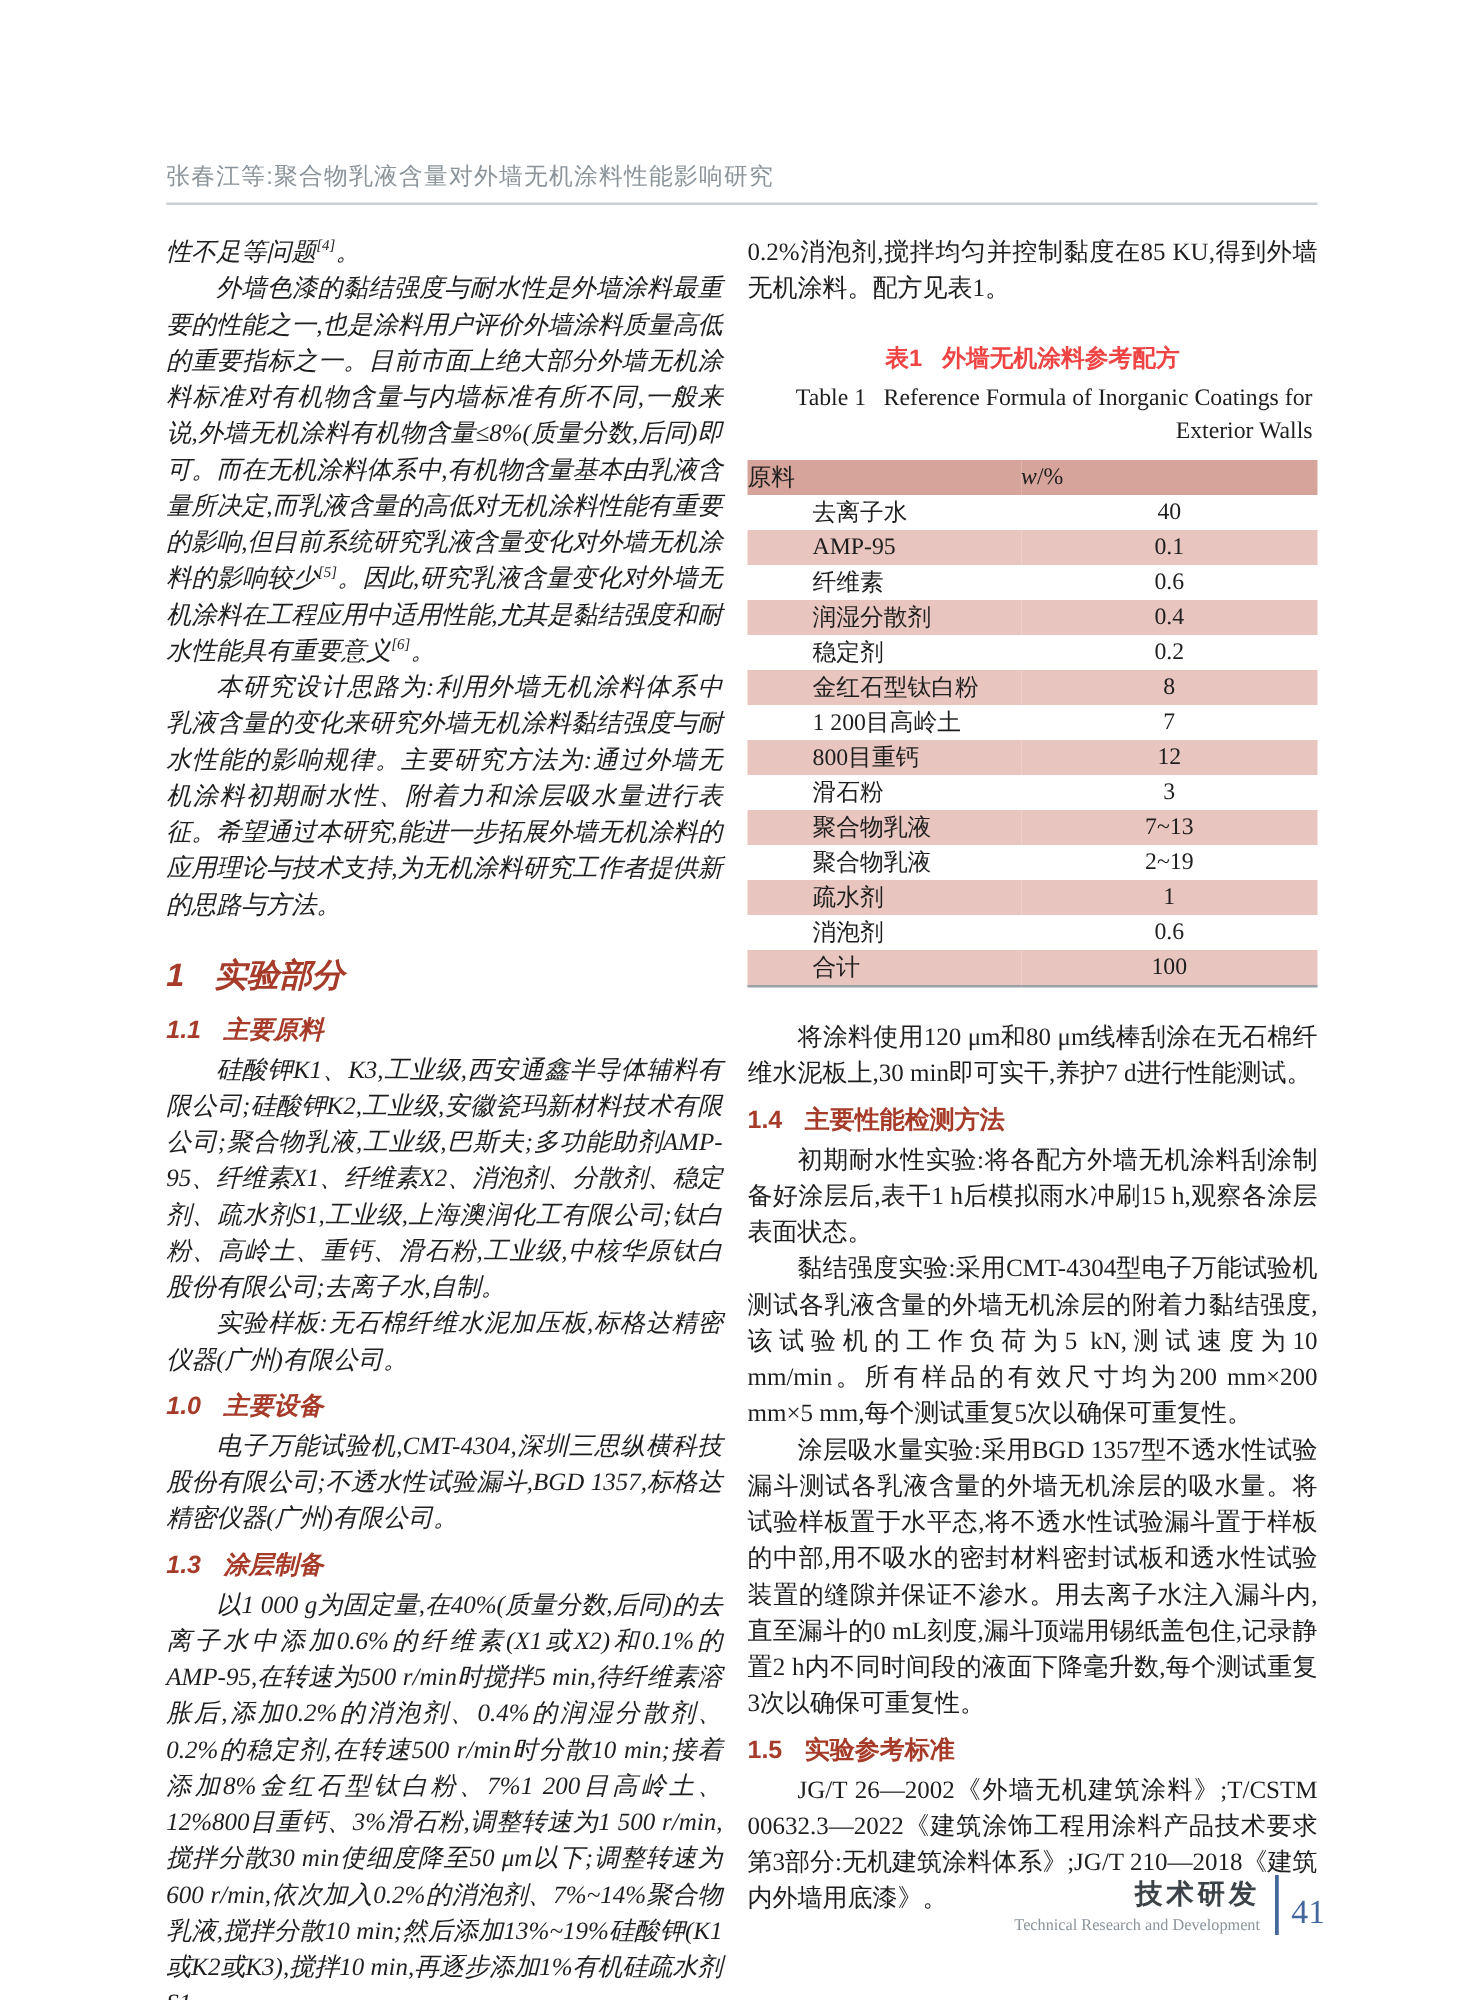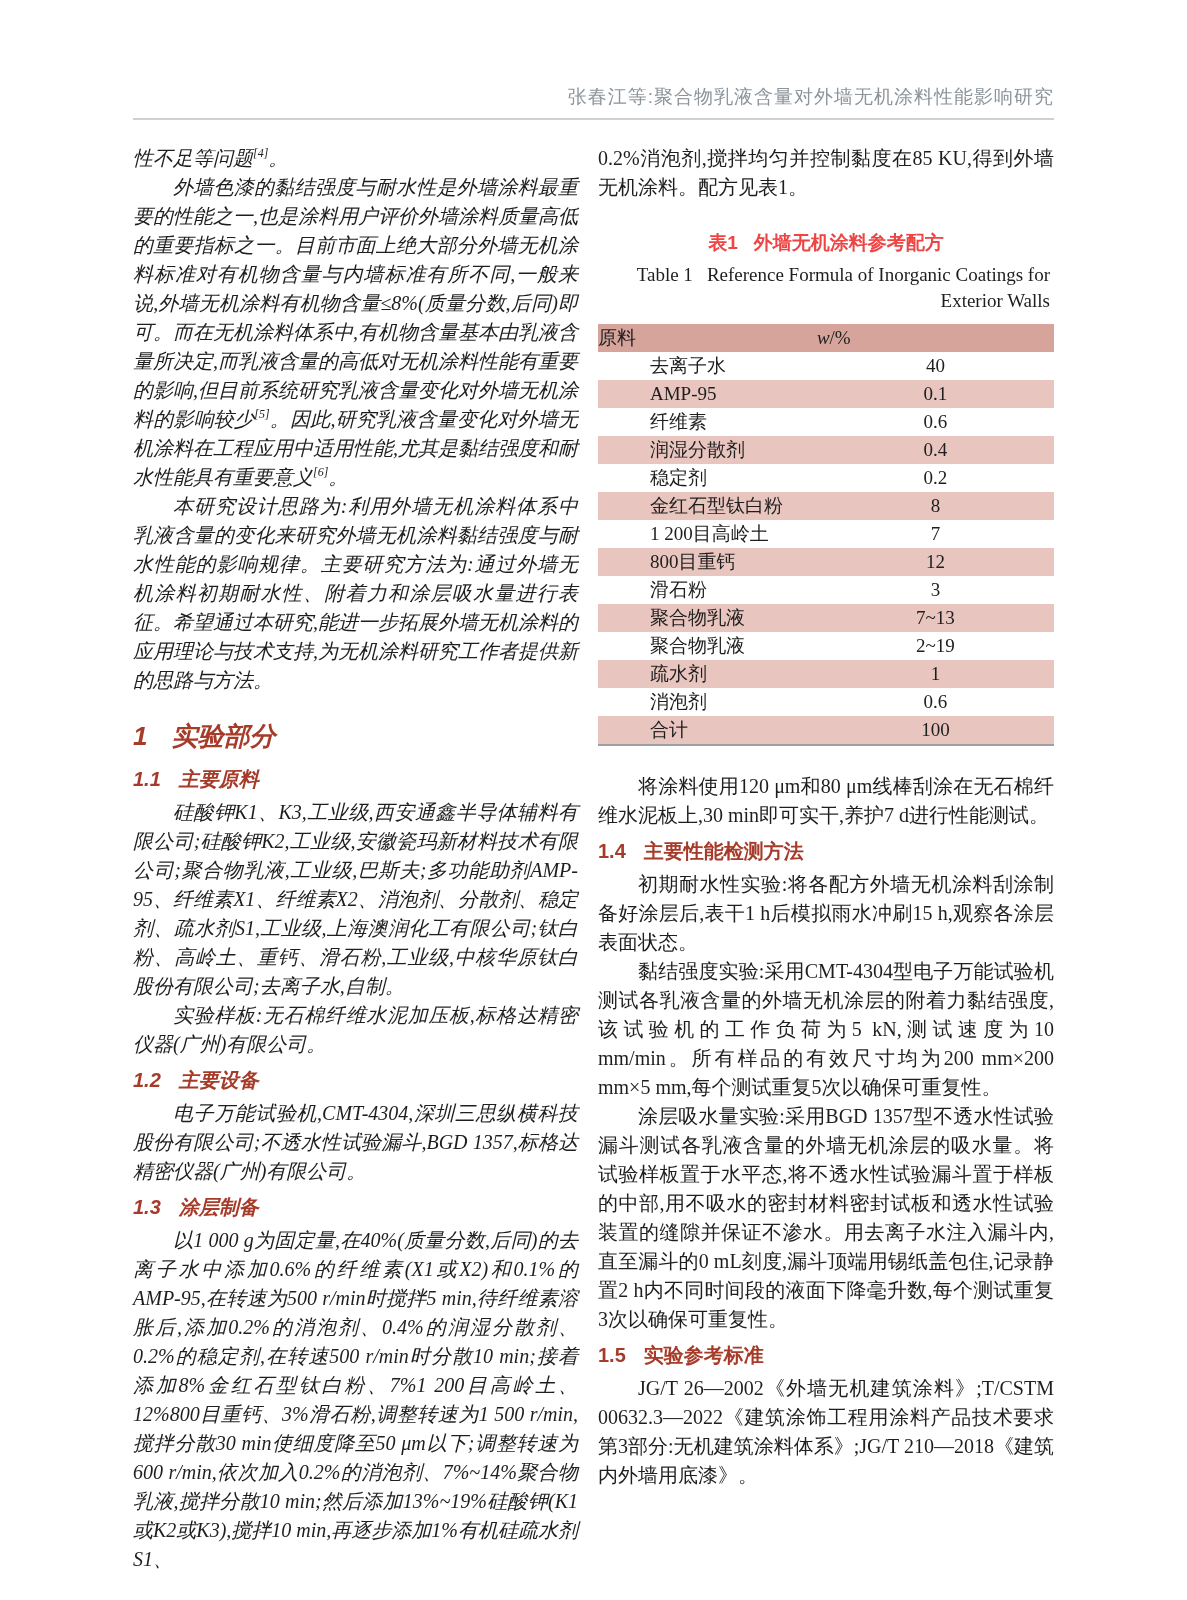--- a/index.html
+++ b/index.html
@@ -1,18 +1,18 @@
 <!DOCTYPE html>
 <html><head>
 <meta charset="utf-8">
 <style>
   html,body{margin:0;padding:0;background:#ffffff;}
   .page{position:relative;width:1187px;height:1600px;margin:0 auto;background:#fff;overflow:hidden;
         font-family:"Liberation Serif","DejaVu Serif",serif;color:var(--text,#1e1e1e);}
-  .header{padding:84px 133px 0 133px;text-align:right;}
+  .header{padding:84px 133px 0 133px;margin-top:44px;}
   .running-title{font-family:"Liberation Sans","DejaVu Sans",sans-serif;font-size:19px;color:var(--gray,#8b949b);letter-spacing:1px;}
   .header-rule{margin:8px 133px 0 133px;border:none;border-top:2px solid var(--rule,#ccd1d5);height:0;}
   .content{display:flex;gap:20px;padding:24px 133px 0 133px;box-sizing:border-box;}
   .col{box-sizing:border-box;}
   .col-left{width:445px;flex:0 0 445px;font-style:italic;}
   .col-right{flex:1;min-width:0;}
   p.body{margin:0;font-size:20px;line-height:29px;text-align:justify;text-indent:2em;}
   p.body.noindent{text-indent:0;}
   sup{font-size:12px;line-height:0;vertical-align:super;}
   .h1{margin:24px 0 12px 0;font-family:"Liberation Sans","DejaVu Sans",sans-serif;font-weight:bold;
@@ -54,21 +54,21 @@
 
   <div class="content">
     <div class="col col-left" id="col-left">
         <p class="body noindent">性不足等问题<sup>[4]</sup>。</p>
         <p class="body">外墙色漆的黏结强度与耐水性是外墙涂料最重要的性能之一,也是涂料用户评价外墙涂料质量高低的重要指标之一。目前市面上绝大部分外墙无机涂料标准对有机物含量与内墙标准有所不同,一般来说,外墙无机涂料有机物含量≤8%(质量分数,后同)即可。而在无机涂料体系中,有机物含量基本由乳液含量所决定,而乳液含量的高低对无机涂料性能有重要的影响,但目前系统研究乳液含量变化对外墙无机涂料的影响较少<sup>[5]</sup>。因此,研究乳液含量变化对外墙无机涂料在工程应用中适用性能,尤其是黏结强度和耐水性能具有重要意义<sup>[6]</sup>。</p>
         <p class="body">本研究设计思路为:利用外墙无机涂料体系中乳液含量的变化来研究外墙无机涂料黏结强度与耐水性能的影响规律。主要研究方法为:通过外墙无机涂料初期耐水性、附着力和涂层吸水量进行表征。希望通过本研究,能进一步拓展外墙无机涂料的应用理论与技术支持,为无机涂料研究工作者提供新的思路与方法。</p>
         <div class="h1"><span class="hnum">1</span><span>实验部分</span></div>
         <div class="h2"><span class="hnum">1.1</span><span>主要原料</span></div>
         <p class="body">硅酸钾K1、K3,工业级,西安通鑫半导体辅料有限公司;硅酸钾K2,工业级,安徽瓷玛新材料技术有限公司;聚合物乳液,工业级,巴斯夫;多功能助剂AMP-95、纤维素X1、纤维素X2、消泡剂、分散剂、稳定剂、疏水剂S1,工业级,上海澳润化工有限公司;钛白粉、高岭土、重钙、滑石粉,工业级,中核华原钛白股份有限公司;去离子水,自制。</p>
         <p class="body">实验样板:无石棉纤维水泥加压板,标格达精密仪器(广州)有限公司。</p>
-        <div class="h2"><span class="hnum">1.2</span><span>主要设备</span></div>
+        <div class="h2"><span class="hnum">1.0</span><span>主要设备</span></div>
         <p class="body">电子万能试验机,CMT-4304,深圳三思纵横科技股份有限公司;不透水性试验漏斗,BGD 1357,标格达精密仪器(广州)有限公司。</p>
         <div class="h2"><span class="hnum">1.3</span><span>涂层制备</span></div>
         <p class="body">以1 000 g为固定量,在40%(质量分数,后同)的去离子水中添加0.6%的纤维素(X1或X2)和0.1%的AMP-95,在转速为500 r/min时搅拌5 min,待纤维素溶胀后,添加0.2%的消泡剂、0.4%的润湿分散剂、0.2%的稳定剂,在转速500 r/min时分散10 min;接着添加8%金红石型钛白粉、7%1 200目高岭土、12%800目重钙、3%滑石粉,调整转速为1 500 r/min,搅拌分散30 min使细度降至50 μm以下;调整转速为600 r/min,依次加入0.2%的消泡剂、7%~14%聚合物乳液,搅拌分散10 min;然后添加13%~19%硅酸钾(K1或K2或K3),搅拌10 min,再逐步添加1%有机硅疏水剂S1、</p>
       </div>
     <div class="col col-right" id="col-right">
         <p class="body noindent">0.2%消泡剂,搅拌均匀并控制黏度在85 KU,得到外墙无机涂料。配方见表1。</p>
         <div class="table-block">
           <div class="tcap-zh"><span class="tlabel">表1</span><span>外墙无机涂料参考配方</span></div>
           <div class="tcap-en"><span class="tlabel">Table 1</span><span>Reference Formula of Inorganic Coatings for Exterior Walls</span></div>
           <table class="ftable">
@@ -145,13 +145,21 @@
         <p class="body">将涂料使用120 μm和80 μm线棒刮涂在无石棉纤维水泥板上,30 min即可实干,养护7 d进行性能测试。</p>
         <div class="h2"><span class="hnum">1.4</span><span>主要性能检测方法</span></div>
         <p class="body">初期耐水性实验:将各配方外墙无机涂料刮涂制备好涂层后,表干1 h后模拟雨水冲刷15 h,观察各涂层表面状态。</p>
         <p class="body">黏结强度实验:采用CMT-4304型电子万能试验机测试各乳液含量的外墙无机涂层的附着力黏结强度,该试验机的工作负荷为5 kN,测试速度为10 mm/min。所有样品的有效尺寸均为200 mm×200 mm×5 mm,每个测试重复5次以确保可重复性。</p>
         <p class="body">涂层吸水量实验:采用BGD 1357型不透水性试验漏斗测试各乳液含量的外墙无机涂层的吸水量。将试验样板置于水平态,将不透水性试验漏斗置于样板的中部,用不吸水的密封材料密封试板和透水性试验装置的缝隙并保证不渗水。用去离子水注入漏斗内,直至漏斗的0 mL刻度,漏斗顶端用锡纸盖包住,记录静置2 h内不同时间段的液面下降毫升数,每个测试重复3次以确保可重复性。</p>
         <div class="h2"><span class="hnum">1.5</span><span>实验参考标准</span></div>
         <p class="body">JG/T 26—2002《外墙无机建筑涂料》;T/CSTM 00632.3—2022《建筑涂饰工程用涂料产品技术要求第3部分:无机建筑涂料体系》;JG/T 210—2018《建筑内外墙用底漆》。</p>
       </div>
   </div>
 
+  <div class="footer">
+    <div class="footer-text">
+      <div class="f-zh">技术研发</div>
+      <div class="f-en">Technical Research and Development</div>
+    </div>
+    <div class="f-bar"></div>
+    <div class="f-num">41</div>
+  </div>
 </div>
 
 </body></html>

